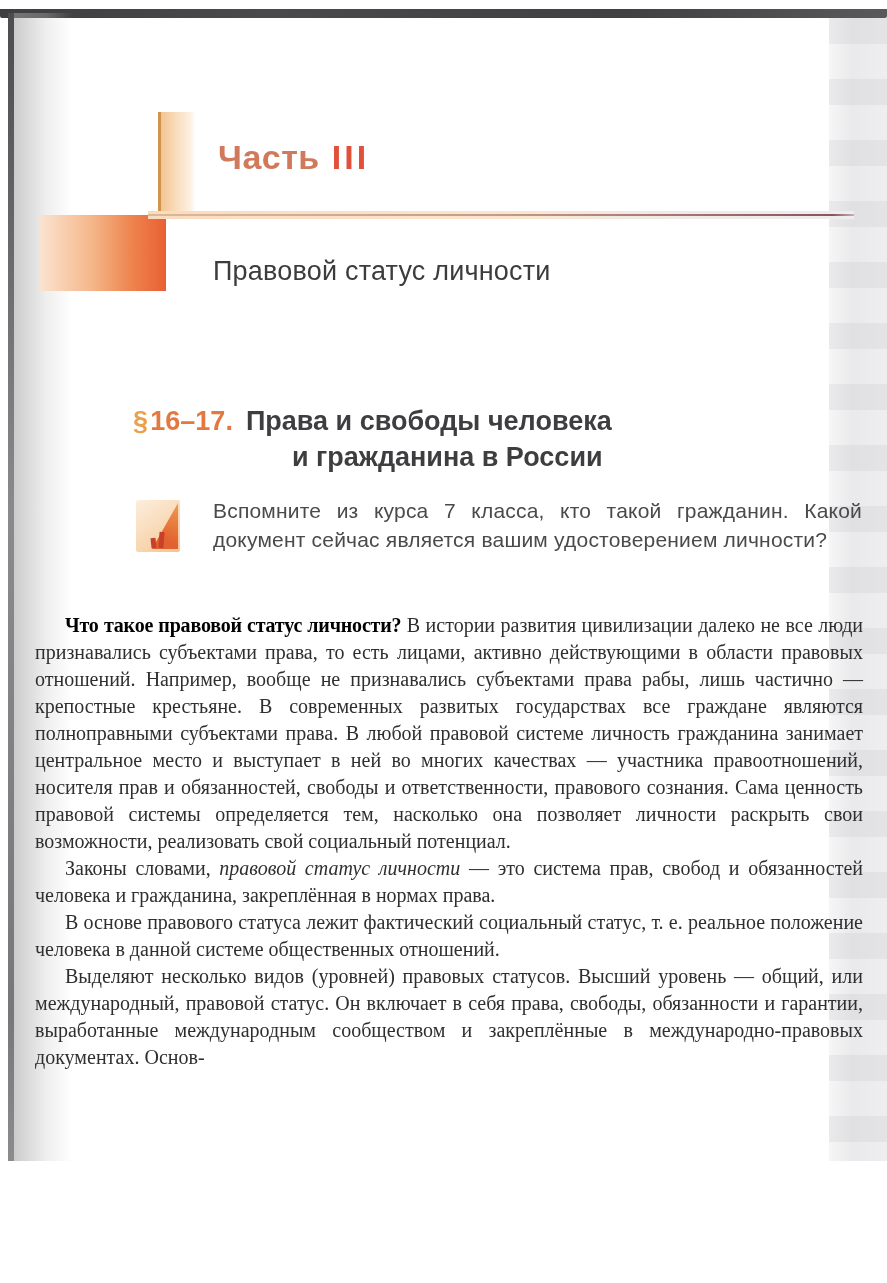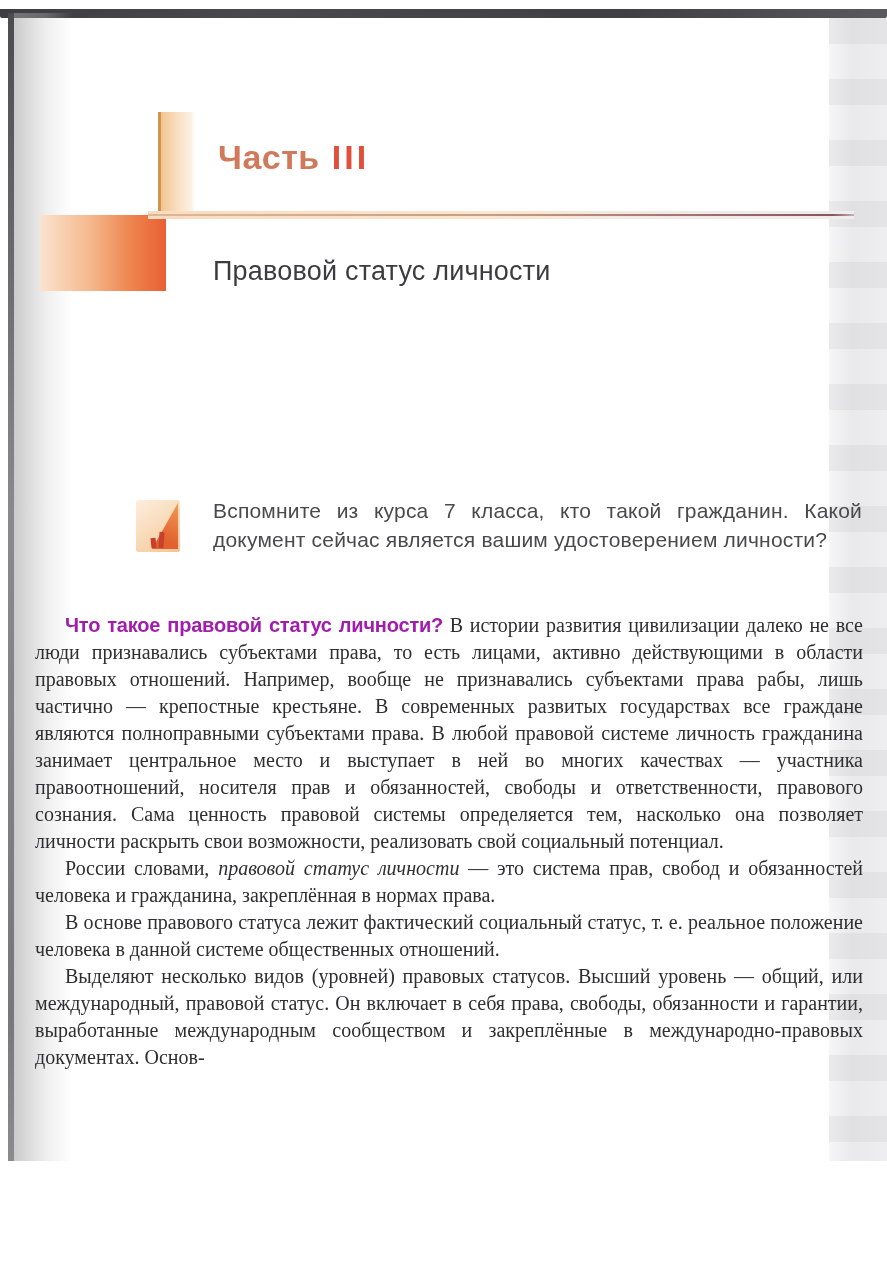--- a/index.html
+++ b/index.html
@@ -102,22 +102,22 @@
 
   
   .body-text {
     position: absolute; left: 35px; top: 612px; width: 828px;
     font-family: "Liberation Serif", serif;
     font-size: 20px; line-height: 27px; color: #2f2f31;
     text-align: justify;
   }
   .body-text p { margin: 0; text-indent: 30px; }
   .body-text .lead {
-    font-family: Liberation Sans, sans-serif;
-    font-weight: 700; color: #a21caf; letter-spacing: -0.2px;
+    font-family: Liberation Serif, serif;
+    font-weight: 700; color: #000000; letter-spacing: -0.2px;
   }
   .body-text .em { font-style: italic; }
 
   .page-number {
     position: absolute; left: 750px; top: 1206px;
     font-family: "Liberation Serif", serif;
     font-size: 19px; color: #38383a;
   }
 </style>
 </head>
@@ -135,32 +135,39 @@
   <div class="part-divider">
     <div class="part-divider-line"></div>
   </div>
 
   <div class="part-heading">
     <span class="part-label">Часть</span><span class="part-number">III</span>
   </div>
 
   <div class="part-title">Правовой статус личности</div>
 
+  <div class="section-heading">
+    <span class="section-number"><span class="para-sign">§</span> <span>16–17.</span></span>
+    <span class="section-title">
+      <span class="line1">Права и свободы человека</span><br>
+      <span class="line2">и гражданина в России</span>
+    </span>
+  </div>
 
   <div class="recall-row">
     <div class="recall-icon">
       <div class="tri"></div>
       <div class="mark1"></div>
       <div class="mark2"></div>
     </div>
     <div class="recall-text">Вспомните из курса 7 класса, кто такой гражданин. Какой документ сейчас является вашим удостоверением личности?</div>
   </div>
 
   <div class="body-text">
     <p><span class="lead">Что такое правовой статус личности?</span><span> В истории развития цивилизации далеко не все люди признавались субъектами права, то есть лицами, активно действующими в области правовых отношений. Например, вообще не признавались субъектами права рабы, лишь частично — крепостные крестьяне. В современных развитых государствах все граждане являются полноправными субъектами права. В любой правовой системе личность гражданина занимает центральное место и выступает в ней во многих качествах — участника правоотношений, носителя прав и обязанностей, свободы и ответственности, правового сознания. Сама ценность правовой системы определяется тем, насколько она позволяет личности раскрыть свои возможности, реализовать свой социальный потенциал.</span></p>
-    <p><span>России словами, </span><span class="em">правовой статус личности</span><span> — это система прав, свобод и обязанностей человека и гражданина, закреплённая в нормах права.</span></p>
+    <p><span>Законы словами, </span><span class="em">правовой статус личности</span><span> — это система прав, свобод и обязанностей человека и гражданина, закреплённая в нормах права.</span></p>
     <p><span>В основе правового статуса лежит фактический социальный статус, т. е. реальное положение человека в данной системе общественных отношений.</span></p>
     <p><span>Выделяют несколько видов (уровней) правовых статусов. Высший уровень — общий, или международный, правовой статус. Он включает в себя права, свободы, обязанности и гарантии, выработанные международным сообществом и закреплённые в международно-правовых документах. Основ-</span></p>
   </div>
 
   <div class="page-number">89</div>
 
 </div>
 
 </body></html>

